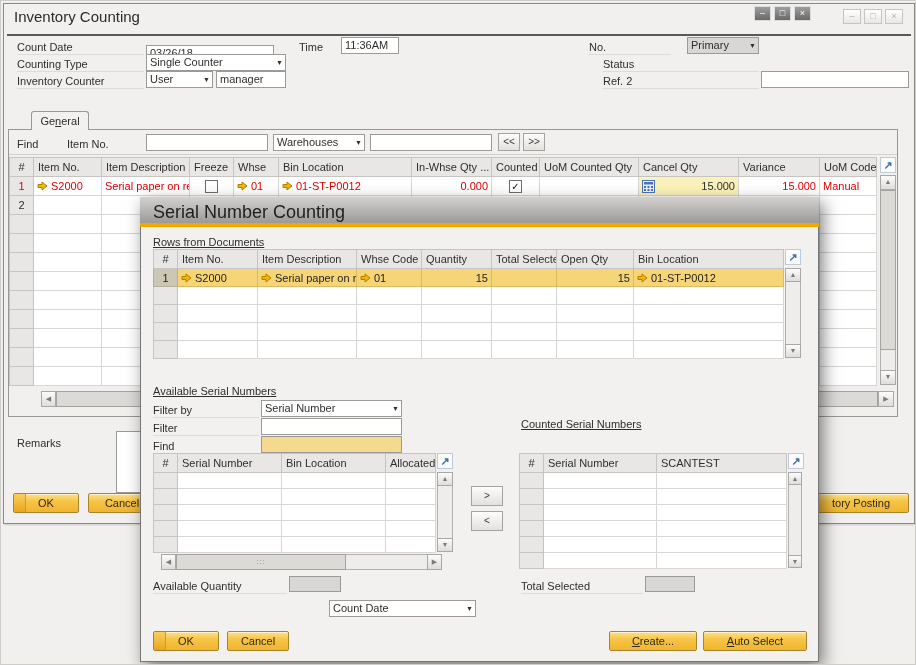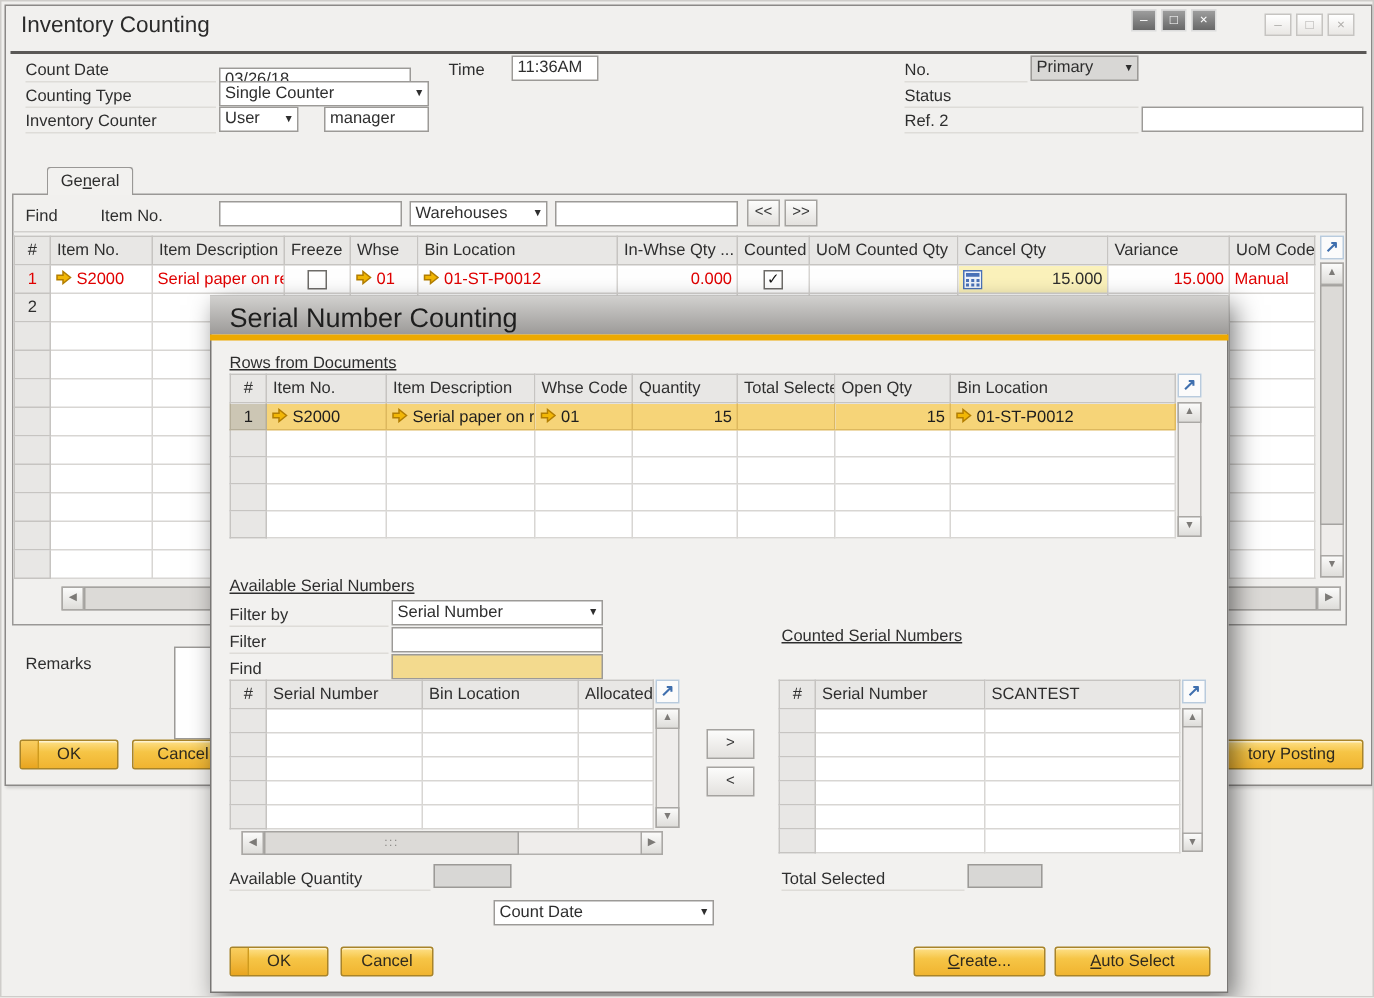--- a/index.html
+++ b/index.html
@@ -79,27 +79,27 @@
   <div class="lbl" style="left:298px;top:38px;width:38px">Time</div>
   <div class="fld" style="left:340px;top:36px;width:58px">11:36AM</div>
 
   <div class="lbl ul" style="left:16px;top:55px;width:127px">Counting Type</div>
   <div class="fld" style="left:145px;top:53px;width:140px">
     <span class="dd-cap">Single Counter</span>
     <span class="dd-ar">▼</span>
   </div>
 
   <div class="lbl ul" style="left:16px;top:72px;width:127px">Inventory Counter</div>
-  <div class="fld" style="left:145px;top:70px;width:53px">
+  <div class="fld" style="left:145px;top:70px;width:67px">
     <span class="dd-cap">User</span>
     <span class="dd-ar">▼</span>
   </div>
   <div class="fld" style="left:215px;top:70px;width:70px">manager</div>
 
-  <div class="lbl ul" style="left:602px;top:38px;width:82px">No.</div>
+  <div class="lbl ul" style="left:588px;top:38px;width:82px">No.</div>
   <div class="fld gray" style="left:686px;top:36px;width:72px">
     <span class="dd-cap">Primary</span>
     <span class="dd-ar">▼</span>
   </div>
 
   <div class="lbl ul" style="left:602px;top:55px;width:156px">Status</div>
 
   <div class="lbl ul" style="left:602px;top:72px;width:156px">Ref. 2</div>
   <div class="fld" style="left:760px;top:70px;width:148px"></div>
 

